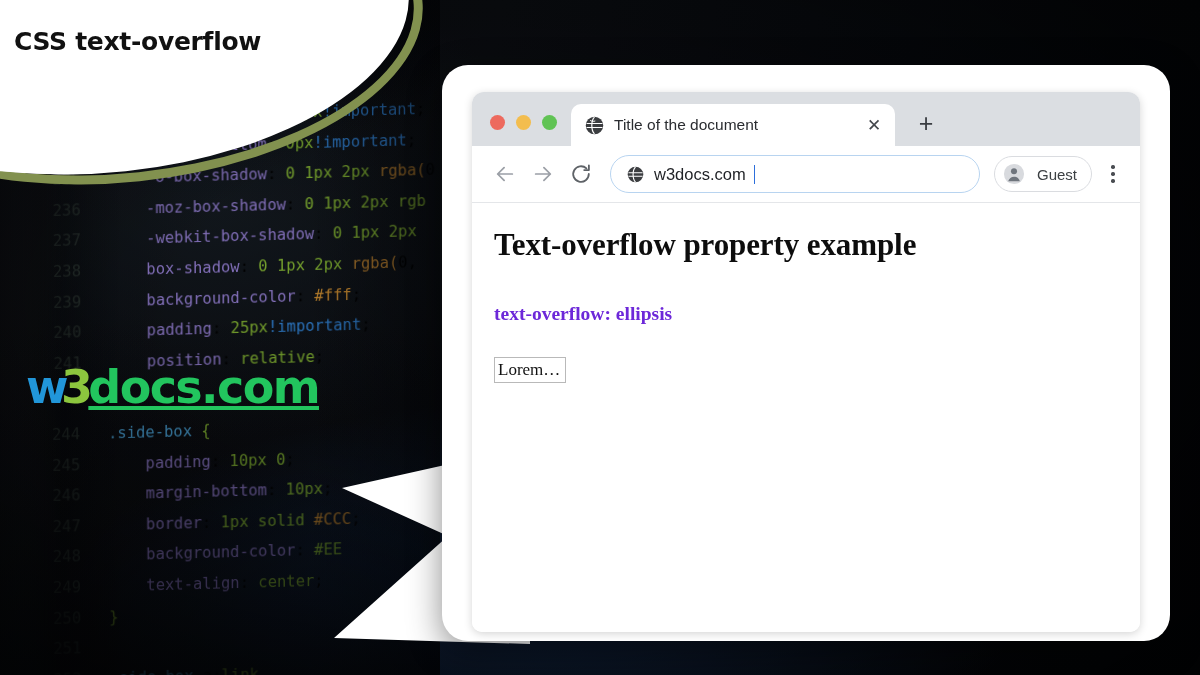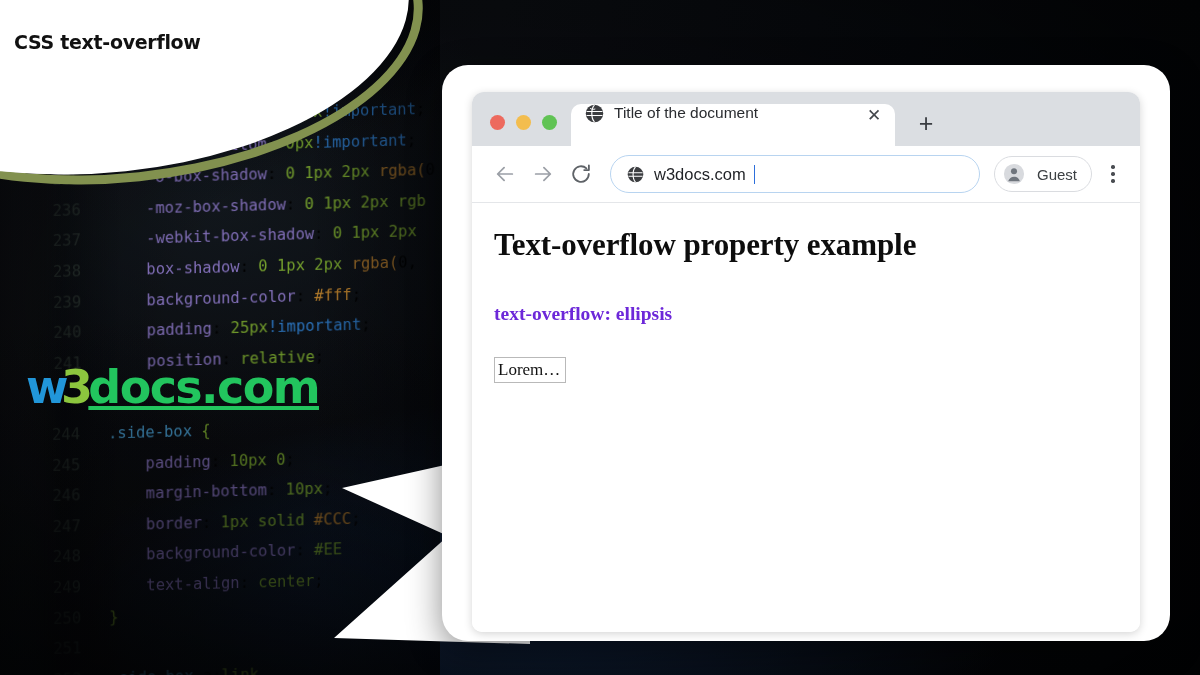--- a/index.html
+++ b/index.html
@@ -100,21 +100,21 @@
     border-radius: 50%;
     transform: rotate(-6deg);
   }
   .title-text {
     position: absolute;
     left: 14px; top: 18px;
     width: 330px;
     color: #111111;
     font-family: "DejaVu Sans", sans-serif;
     font-weight: bold;
-    font-size: 19px;
+    font-size: 25px;
     line-height: 48px;
     letter-spacing: -0.3px;
   }
 
   
   .bubble-tail {
     position: absolute;
     left: 330px; top: 440px;
     width: 200px; height: 210px;
   }
@@ -148,21 +148,21 @@
     display: flex;
     align-items: flex-end;
   }
   .lights { display: flex; gap: 11px; padding: 0 14px 16px 18px; }
   .light { width: 15px; height: 15px; border-radius: 50%; }
   .light.r { background: #ed6a5e; }
   .light.y { background: #f3bd4e; }
   .light.g { background: #60c354; }
 
   .tab {
-    display: flex; align-items: flex-start;
+    display: flex; align-items: center;
     height: 42px;
     background: #ffffff;
     border-radius: 10px 10px 0 0;
     padding: 0 10px 0 14px;
     min-width: 300px;
     gap: 10px;
   }
   .tab-title {
     font-size: 15.5px;
     color: #2a2c30;

